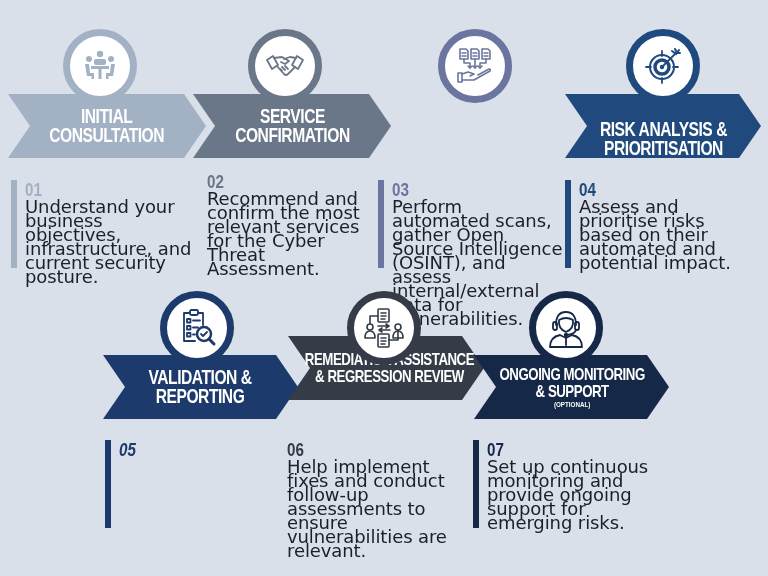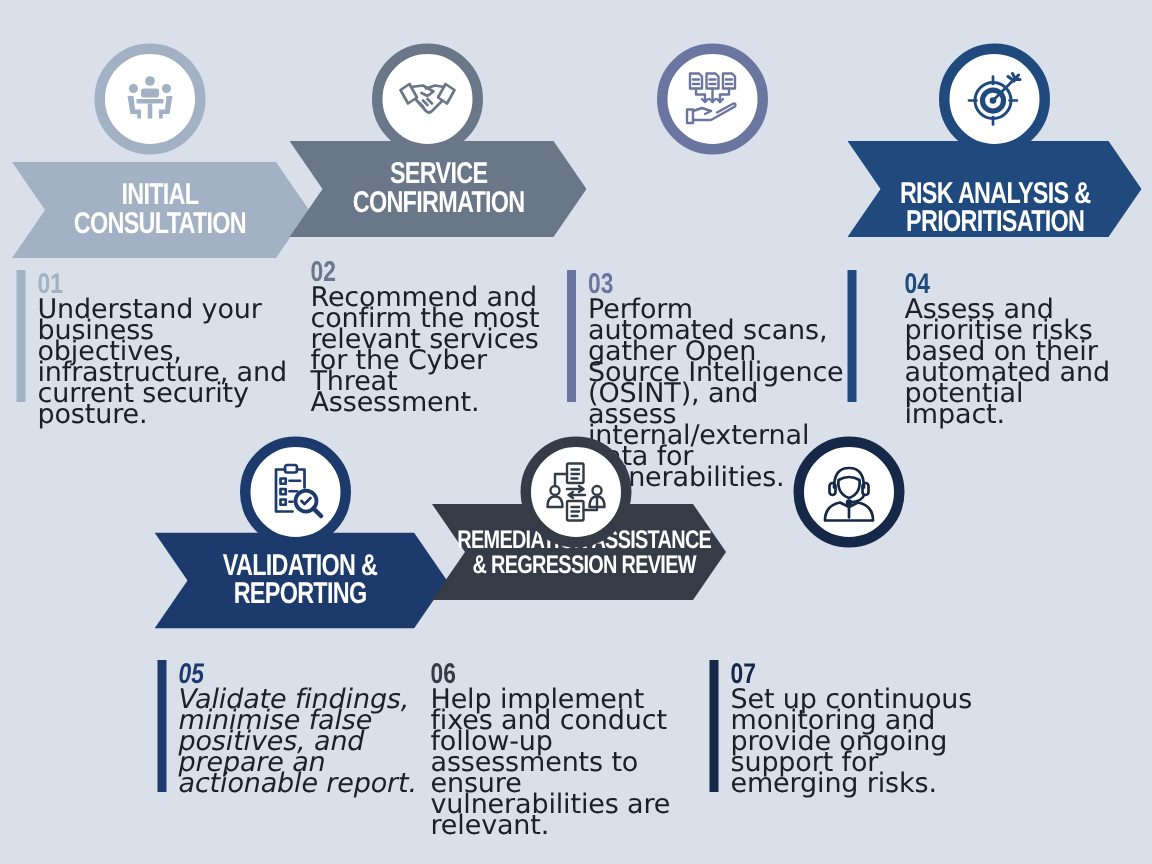--- a/index.html
+++ b/index.html
@@ -36,21 +36,21 @@
       font-size: 19px; line-height: 20px; transform: scaleX(0.8); transform-origin: left;
       display: block;
     }
     .desc .text { font-size: 18px; line-height: 14px; color: #1b1f27; letter-spacing: -0.1px; }
   </style>
 </head>
 <body>
 
 <div class="stage">
 
-  <div class="arrow" style="left:8px; top:108px; width:198px;">
+  <div class="arrow" style="left:8px; top:94px; width:198px;">
     <svg class="shape" viewBox="0 0 198 64" preserveAspectRatio="none">
         <polygon points="0,0 176,0 198,32 176,64 0,64 22,32" fill="#a2b1c3"></polygon>
       </svg>
     <div class="title" style="font-size:20px;">
       <span>Initial</span>
         <span>Consultation</span>
     </div>
   </div>
 
   <div class="arrow" style="left:193px; top:94px; width:198px;justify-content:center;">
@@ -149,21 +149,21 @@
   </div>
 
   <div class="desc" style="left:378px; top:180px; width:185px; height:88px;">
     <div class="bar" style="background:#6b76a0;"></div>
     <div>
       <span class="num" style="color:#6b76a0;">03</span>
       <div class="text">Perform automated scans, gather Open Source Intelligence (OSINT), and assess internal/external data for vulnerabilities.</div>
     </div>
   </div>
 
-  <div class="desc" style="left:565px; top:180px; width:180px; height:88px;gap:24px;">
+  <div class="desc" style="left:565px; top:180px; width:180px; height:88px;">
     <div class="bar" style="background:#204a7d;"></div>
     <div>
       <span class="num" style="color:#204a7d;">04</span>
       <div class="text">Assess and prioritise risks based on their automated and potential impact.</div>
     </div>
   </div>
 
   <div class="arrow" style="left:103px; top:355px; width:195px;">
     <svg class="shape" viewBox="0 0 195 64" preserveAspectRatio="none">
         <polygon points="0,0 173,0 195,32 173,64 0,64 22,32" fill="#1c3a6b"></polygon>
@@ -177,20 +177,30 @@
   <div class="arrow" style="left:288px; top:336px; width:196px;">
     <svg class="shape" viewBox="0 0 196 64" preserveAspectRatio="none">
         <polygon points="0,0 174,0 196,32 174,64 0,64 22,32" fill="#353c48"></polygon>
       </svg>
     <div class="title" style="font-size:17px; line-height:17px; margin-left:6px;">
       <span>Remediation Assistance</span>
         <span>&amp; Regression Review</span>
     </div>
   </div>
 
+  <div class="arrow" style="left:474px; top:355px; width:195px;">
+    <svg class="shape" viewBox="0 0 195 64" preserveAspectRatio="none">
+        <polygon points="0,0 173,0 195,32 173,64 0,64 22,32" fill="#152848"></polygon>
+      </svg>
+    <div class="title" style="font-size:17px; line-height:17px; margin-left:2px; margin-top:2px;">
+      <span>Ongoing Monitoring</span>
+        <span>&amp; Support</span>
+      <span class="opt">(Optional)</span>
+    </div>
+  </div>
 
   <div class="circle" style="left:160px; top:291px; border-color:#1c3a6b;">
     <svg viewBox="0 0 42 42">
       <g fill="none" stroke="#1c3a6b" stroke-width="1.8" stroke-linejoin="round" stroke-linecap="round">
         <path d="M8 6 H14 M22 6 H27 V18 M8 6 V34 H19"></path>
         <rect x="14" y="3" width="8" height="5" rx="1.5"></rect>
         <rect x="11" y="12" width="3.5" height="3.5"></rect>
           <path d="M17 13.5 H24"></path>
         <rect x="11" y="19" width="3.5" height="3.5"></rect>
           <path d="M17 20.5 H22"></path>
@@ -233,21 +243,20 @@
         <path d="M5 40 Q5 30 15 28 L21 31 L27 28 Q37 30 37 40 Z"></path>
         <path d="M21 31 V38"></path>
       </g>
     </svg>
   </div>
 
   <div class="desc" style="left:105px; top:440px; width:180px; height:88px;font-style:italic;">
     <div class="bar" style="background:#1c3a6b;"></div>
     <div>
       <span class="num" style="color:#1c3a6b;">05</span>
-      <div class="text">Validate findings, minimise false positives, and prepare an actionable report.</div>
     </div>
   </div>
 
   <div class="desc" style="left:287px; top:440px; width:178px; height:88px;flex-direction:column;">
     <div class="bar" style="background:#353c48;"></div>
     <div>
       <span class="num" style="color:#353c48;">06</span>
       <div class="text">Help implement fixes and conduct follow-up assessments to ensure vulnerabilities are relevant.</div>
     </div>
   </div>

